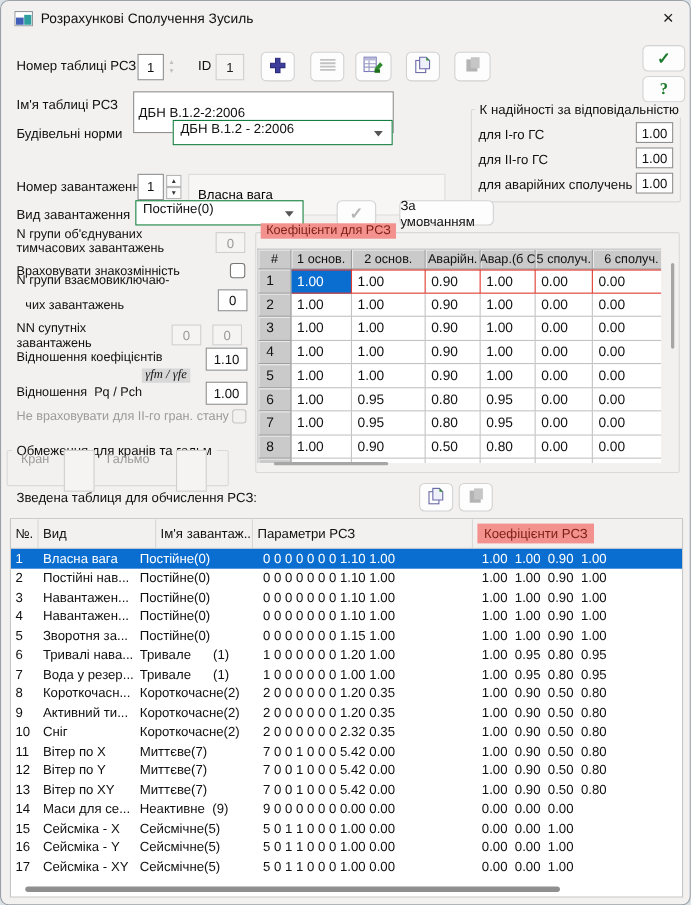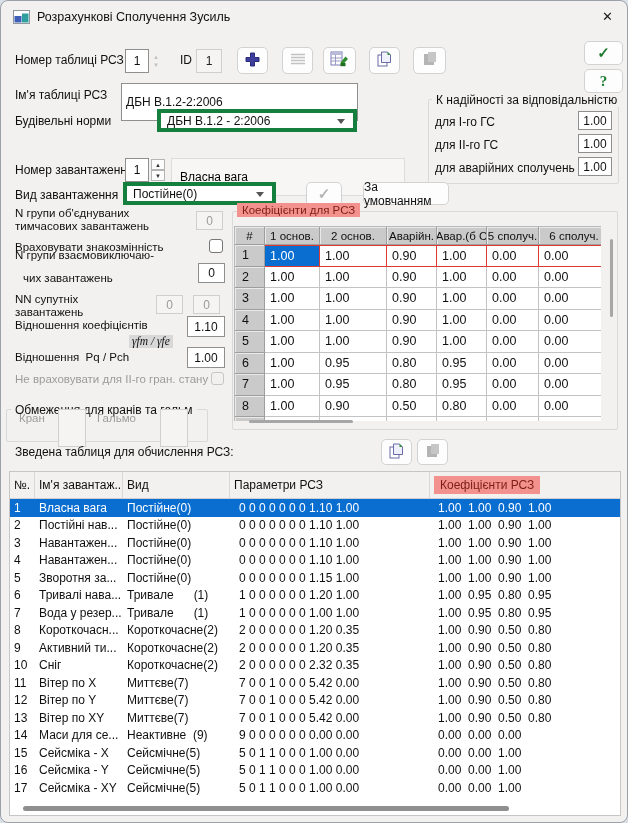--- a/index.html
+++ b/index.html
@@ -14,22 +14,22 @@
          display:flex;align-items:center;padding:18px 4px;white-space:pre;overflow:hidden;}
   .field.ctr{justify-content:center;padding:0;}
   .field.dis{background:#f5f4f3;border-color:#cfcfcf;color:#9b9b9b;}
   .field.flat{background:#f7f6f5;border-color:#dcdcdc;color:#000;}
   .btn{position:absolute;background:#fdfdfd;border:1px solid #d2d2d2;border-radius:5px;
        display:flex;align-items:center;justify-content:center;font-size:12px;cursor:default;}
   .grp{position:absolute;border:1px solid #d9d9d9;border-radius:2px;}
   .legend{position:absolute;background:#f2f1f0;padding:0 4px;font-size:12px;white-space:nowrap;}
   .chk{position:absolute;width:14px;height:14px;border:1px solid #767676;border-radius:3px;background:#fff;}
   .chk.dis{border-color:#c6c6c6;background:#f2f1f0;}
-  .dd{position:absolute;background:#fff;border:4px solid #15803d;font-size:12px;
-      display:flex;align-items:center;padding:0 6px;}
+  .dd{position:absolute;background:#fff;border:1px solid #15803d;font-size:12px;
+      display:flex;align-items:flex-start;padding:0 6px;}
   .dd .chev{position:absolute;right:8px;top:50%;margin-top:-2px;width:0;height:0;
       border-left:4px solid transparent;border-right:4px solid transparent;border-top:5px solid #555;}
   .spinbox{position:absolute;display:flex;flex-direction:column;justify-content:center;align-items:center;}
   .spinbox span{font-size:6px;line-height:8px;color:#8a8a8a;}
   .spinbox.disarrow span{color:#c0c0c0;}
   .spinbox.boxed span{display:flex;align-items:center;justify-content:center;width:14px;height:11px;
       border:1px solid #b5b5b5;background:#fcfcfc;color:#333;}
   .pink{background:#f2918d;color:#7c1f16;}
   .chip{position:absolute;font-size:11.5px;padding:1px 5px;white-space:nowrap;}
   .greenglyph{color:#1c7a2e;font-weight:bold;font-size:15px;}
@@ -370,22 +370,22 @@
       <svg width="16" height="16" viewBox="0 0 16 16">
         <rect x="2" y="3" width="10" height="11" fill="#b4b4b4"></rect>
         <rect x="6" y="1" width="8" height="10" fill="#c6c6c6"></rect>
       </svg>
     </span>
   </div>
 
   <div id="stable">
     <div id="st-head">
       <div class="sh sc0">№.</div>
+      <div class="sh sc2">Вид</div>
       <div class="sh sc1">Ім'я завантаж...</div>
-      <div class="sh sc2">Вид</div>
       <div class="sh sc3">Параметри РСЗ</div>
       <div class="sh sc4" style="padding-left:0;">
         <span class="pink" style="padding:2px 6px;margin-left:4px;font-size:12px;">Коефіцієнти РСЗ</span>
       </div>
     </div>
     <div>
         <div class="st-row sel">
           <div class="st-cell sc0">1</div>
           <div class="st-cell sc1">Власна вага</div>
           <div class="st-cell sc2">Постійне(0)</div>

